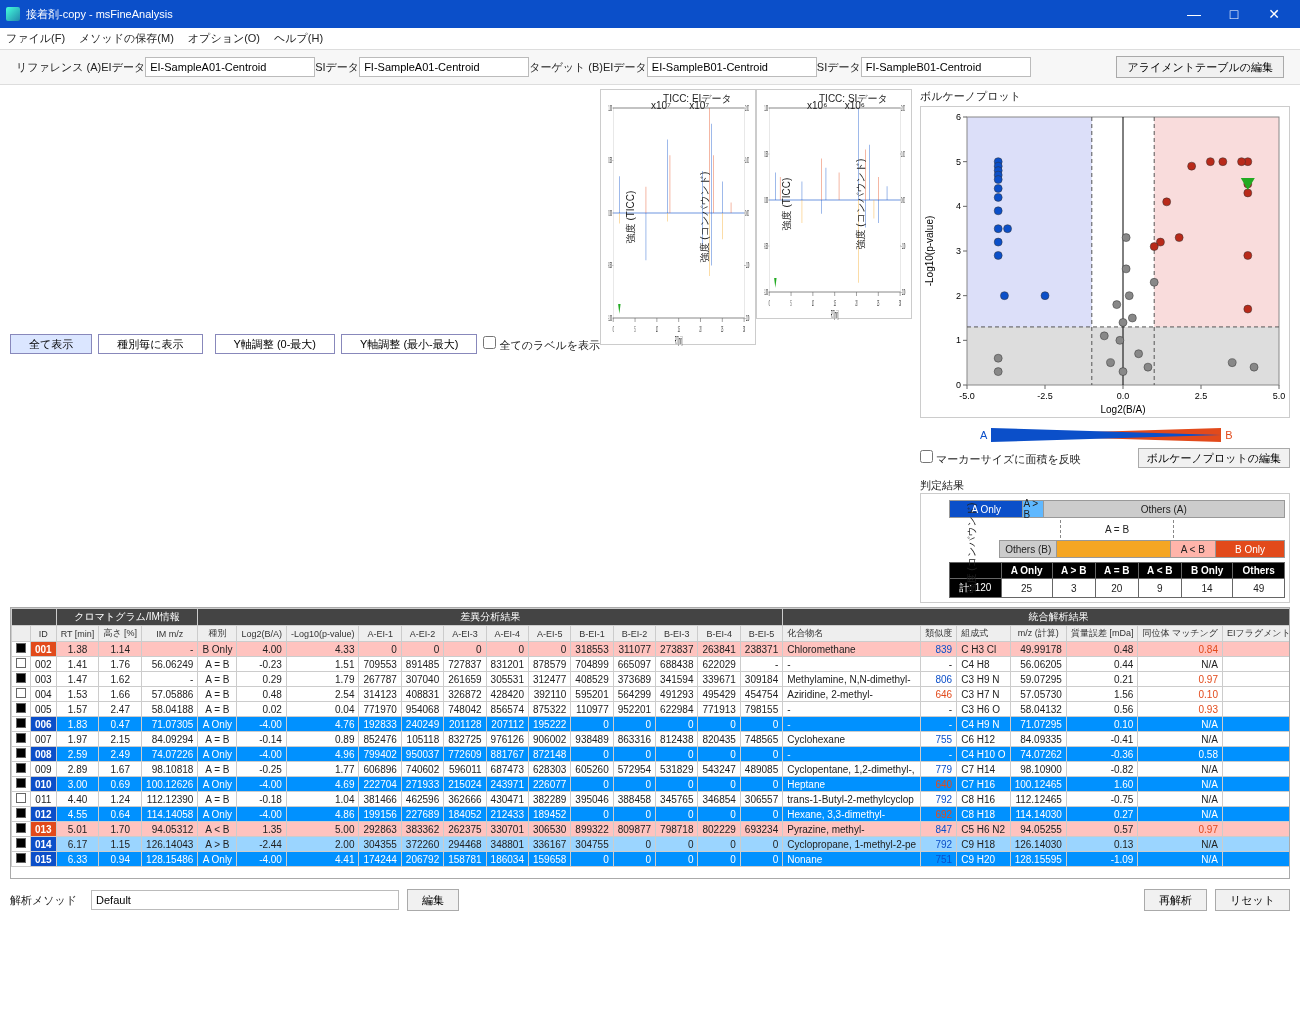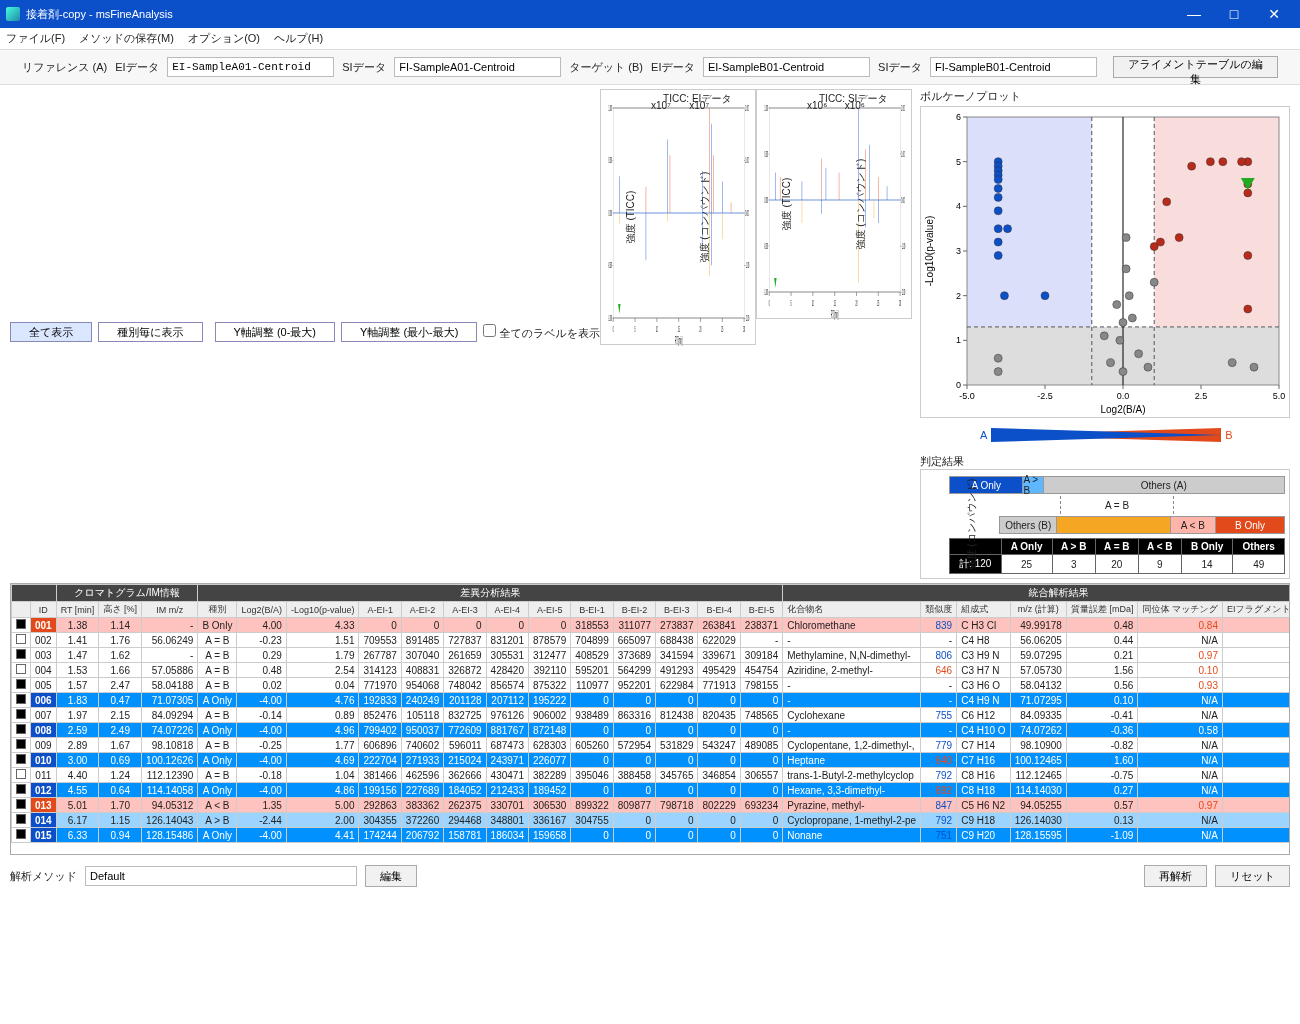--- a/index.html
+++ b/index.html
@@ -3,21 +3,21 @@
 <meta charset="utf-8">
 <style>
 * { box-sizing: border-box; margin: 0; padding: 0; font-family: "Meiryo UI", "MS PGothic", sans-serif; }
 body { background: #fff; font-size: 11px; color: #222; }
 .titlebar { background: #0b4fc9; color: #fff; height: 28px; display: flex; align-items: center; padding: 0 6px; }
 .titlebar .icon { width: 14px; height: 14px; background: linear-gradient(135deg,#4fd,#28a); margin-right: 6px; border-radius: 2px; }
 .titlebar .spacer { flex: 1; }
 .titlebar .winbtn { width: 40px; height: 28px; display: flex; align-items: center; justify-content: center; color: #fff; font-size: 14px; }
 .menubar { background: #fff; border-bottom: 1px solid #ddd; height: 22px; display: flex; align-items: center; padding: 0 6px; gap: 14px; font-size: 11px; }
 .menubar span { cursor: default; }
-.toolbar { background: #f7f7f7; border-bottom: 1px solid #ddd; padding: 6px 22px; display: flex; align-items: center; gap: 8px; font-size: 11px; }
+.toolbar { background: #f7f7f7; border-bottom: 1px solid #ddd; padding: 6px 16px; display: flex; align-items: center; font-size: 11px; }
 .toolbar .lbl { white-space: nowrap; }
 .toolbar input[type=text] { border: 1px solid #bbb; height: 20px; padding: 0 4px; font-size: 11px; }
 .toolbar button { border: 1px solid #aaa; background: #f1f1f1; height: 22px; padding: 0 10px; font-size: 11px; }
 .main { display: flex; padding: 4px 10px 0 10px; gap: 8px; }
 .leftcol { flex: 1; display: flex; }
 .rightcol { width: 370px; display: flex; flex-direction: column; }
 .rowbtns { display: flex; gap: 6px; align-items: center; margin-bottom: 4px; }
 .rowbtns .btn { border: 1px solid #88b; background: #fff; height: 20px; padding: 0 18px; font-size: 11px; }
 .rowbtns .btn.active { background: #dbe6ff; }
 .rowbtns .spacer { flex: 1; }
@@ -52,21 +52,21 @@
 .colheader th { background: #eee; color: #333; font-weight: normal; font-size: 9px; }
 tr.normal td { background: #fff; }
 tr.blue td { background: #0091ff; color: #fff; }
 tr.pink td { background: #ffc3bf; }
 tr.lightblue td { background: #9bd5ff; }
 .idcell { background: #e24a1b !important; color:#fff; font-weight:bold; }
 .idcell.blue { background: #0b4fc9 !important; }
 .sqr { width: 10px; height: 10px; border: 1px solid #666; display: inline-block; }
 .sqr.f { background: #000; }
 .bottombar { display: flex; align-items: center; padding: 6px 10px; gap: 8px; }
-.bottombar input { border: 1px solid #bbb; height: 20px; padding: 9px 4px; width: 272px; font-size: 11px; }
+.bottombar input { border: 1px solid #bbb; height: 20px; padding: 9px 4px; width: 308px; font-size: 11px; margin-left: 6px; }
 .bottombar button { border: 1px solid #aaa; background: #f1f1f1; height: 22px; padding: 0 14px; font-size: 11px; }
 .ann { position: absolute; font-size: 12px; color: #111; background: rgba(255,255,255,0.7); padding: 0 2px; }
 </style>
 </head>
 <body>
 
 <div class="titlebar">
   <div class="icon"></div>
   <span>接着剤-copy - msFineAnalysis</span>
   <div class="spacer"></div>
@@ -78,21 +78,21 @@
 <div class="menubar">
   <span>ファイル(F)</span>
   <span>メソッドの保存(M)</span>
   <span>オプション(O)</span>
   <span>ヘルプ(H)</span>
 </div>
 
 <div class="toolbar">
   <span class="lbl">リファレンス (A)</span>
   <span class="lbl">EIデータ</span>
-  <input type="text" style="width: 170px; font-family: Liberation Mono, monospace;" value="EI-SampleA01-Centroid">
+  <input type="text" style="width: 170px;" value="EI-SampleA01-Centroid">
   <span class="lbl">SIデータ</span>
   <input type="text" style="width: 170px;" value="FI-SampleA01-Centroid">
   <span class="lbl">ターゲット (B)</span>
   <span class="lbl">EIデータ</span>
   <input type="text" style="width: 170px;" value="EI-SampleB01-Centroid">
   <span class="lbl">SIデータ</span>
   <input type="text" style="width: 170px;" value="FI-SampleB01-Centroid">
   <div style="flex:1"></div>
   <button>アライメントテーブルの編集</button>
 </div>
@@ -330,20 +330,25 @@
     </div>
     <div class="legend-bar">
       <span style="width:60px"></span>
       <span class="legend-a">A</span>
       <svg width="230" height="14">
           <polygon points="0,7 230,0 230,14" fill="#e24a1b"></polygon>
           <polygon points="0,0 0,14 230,7" fill="#0b4fc9"></polygon>
         </svg>
       <span class="legend-b">B</span>
     </div>
+    <div class="judgerow">
+      <label><input type="checkbox" style=""> <span>マーカーサイズに面積を反映</span></label>
+      <div class="sp"></div>
+      <button>ボルケーノプロットの編集</button>
+    </div>
 
     <div style="margin-top:8px;font-size:11px">判定結果</div>
     <div class="judgebox">
       <div class="ylabel">強度 (コンパウンド)</div>
       <div class="bar">
         <div class="seg" style="background:#0b4fc9;color:#fff;width:22%">A Only</div>
         <div class="seg" style="background:#5fb8ff;width:6%">A &gt; B</div>
         <div class="seg" style="background:#ccc;width:72%">Others (A)</div>
       </div>
       <div style="position:relative;height:18px;display:flex;justify-content:center;">

